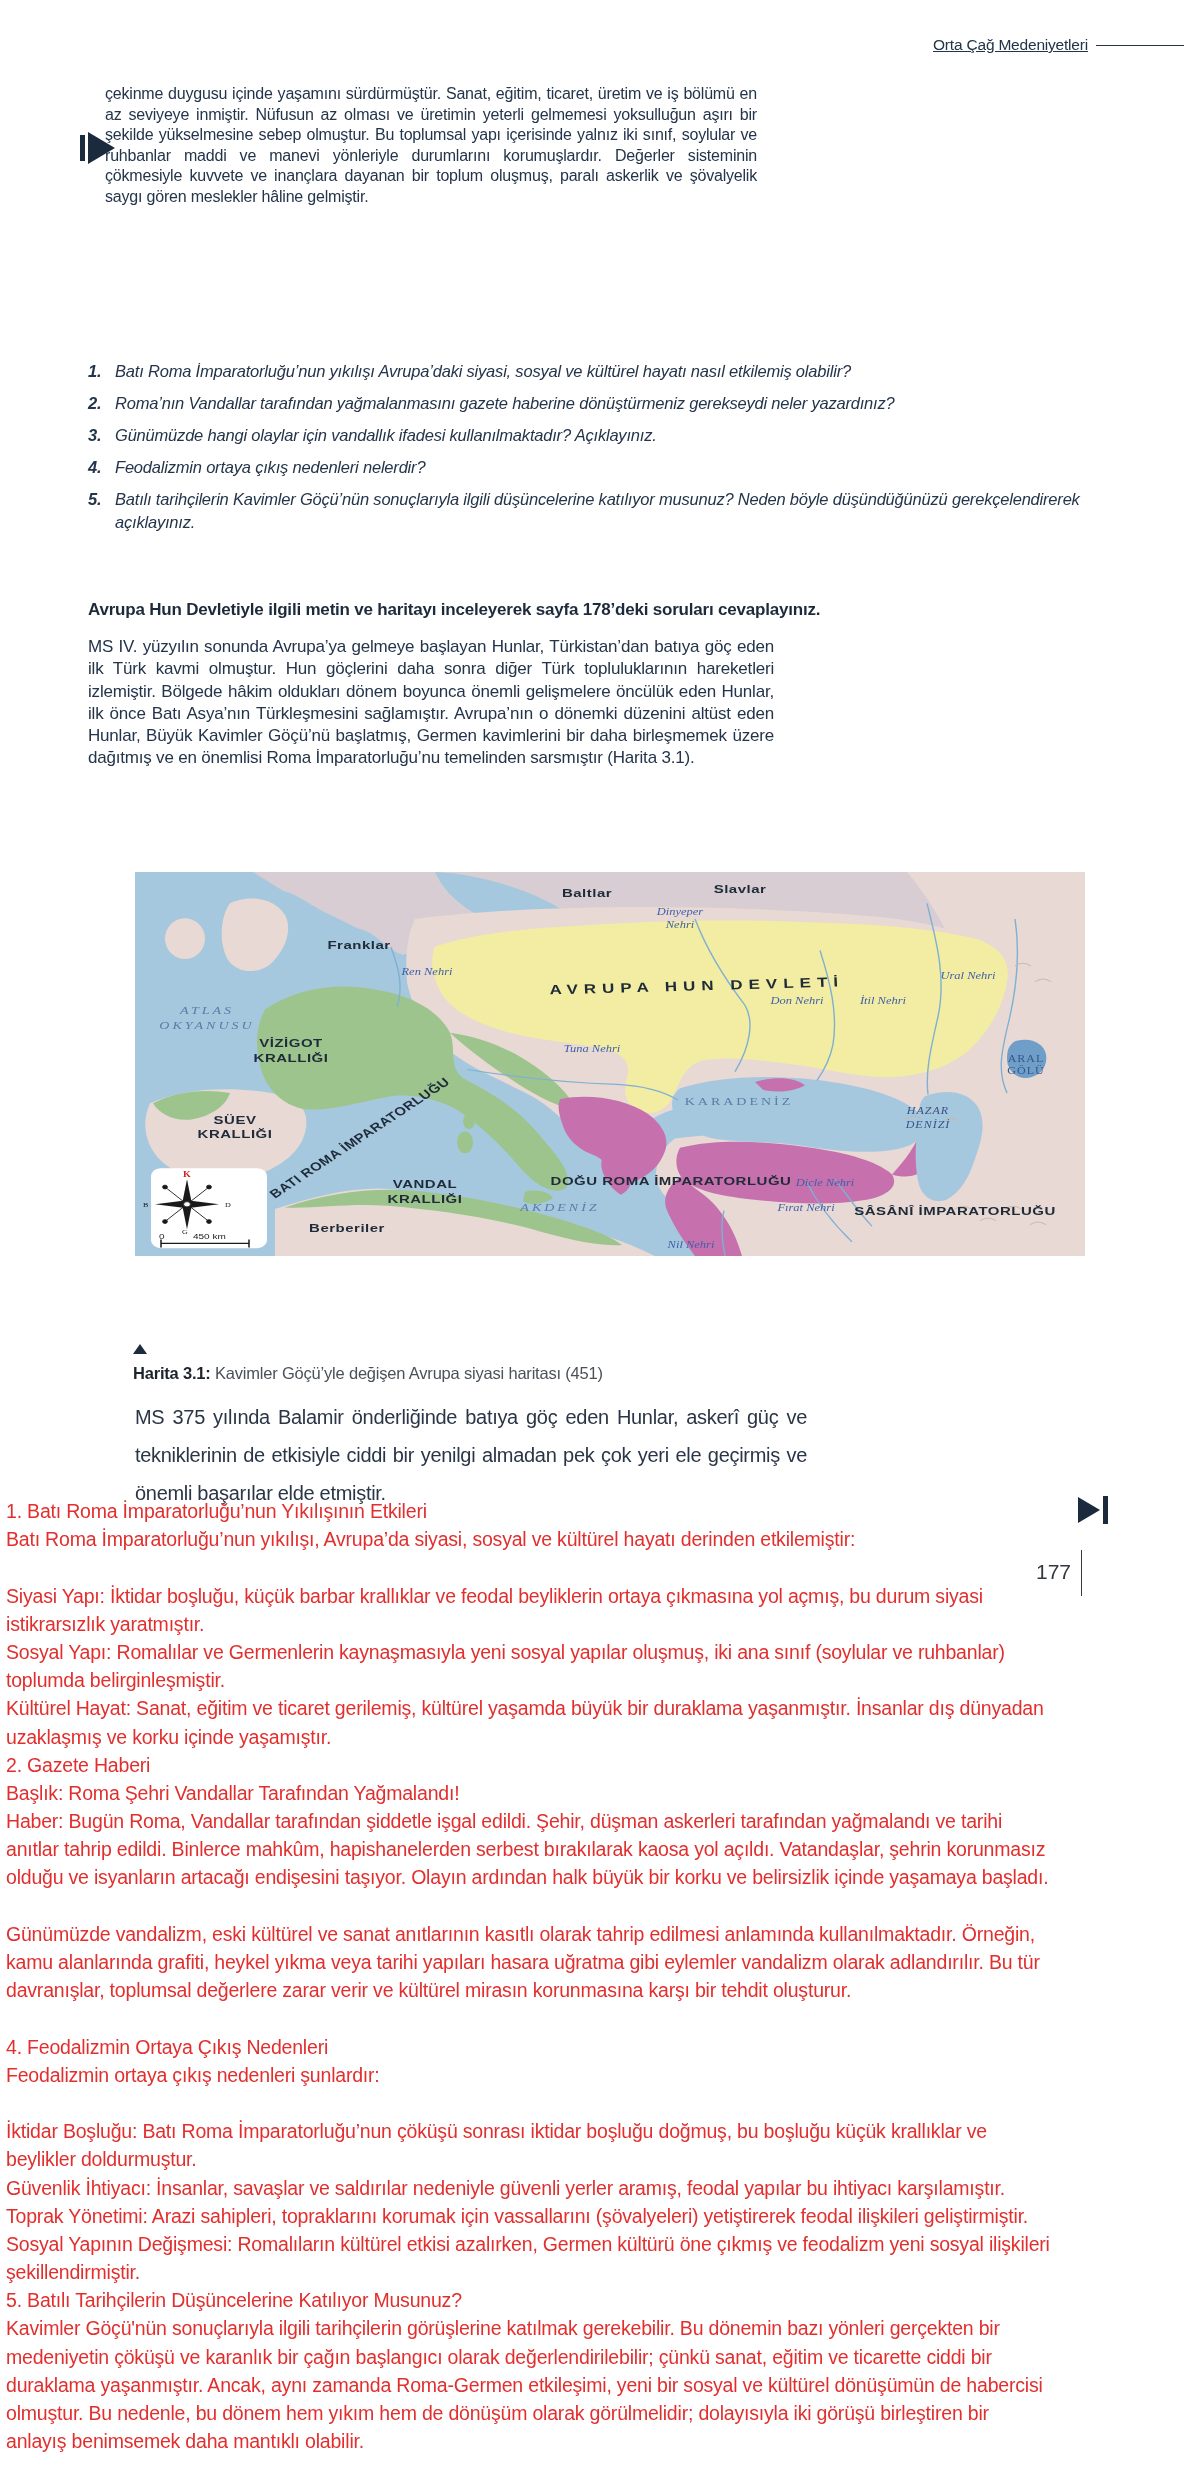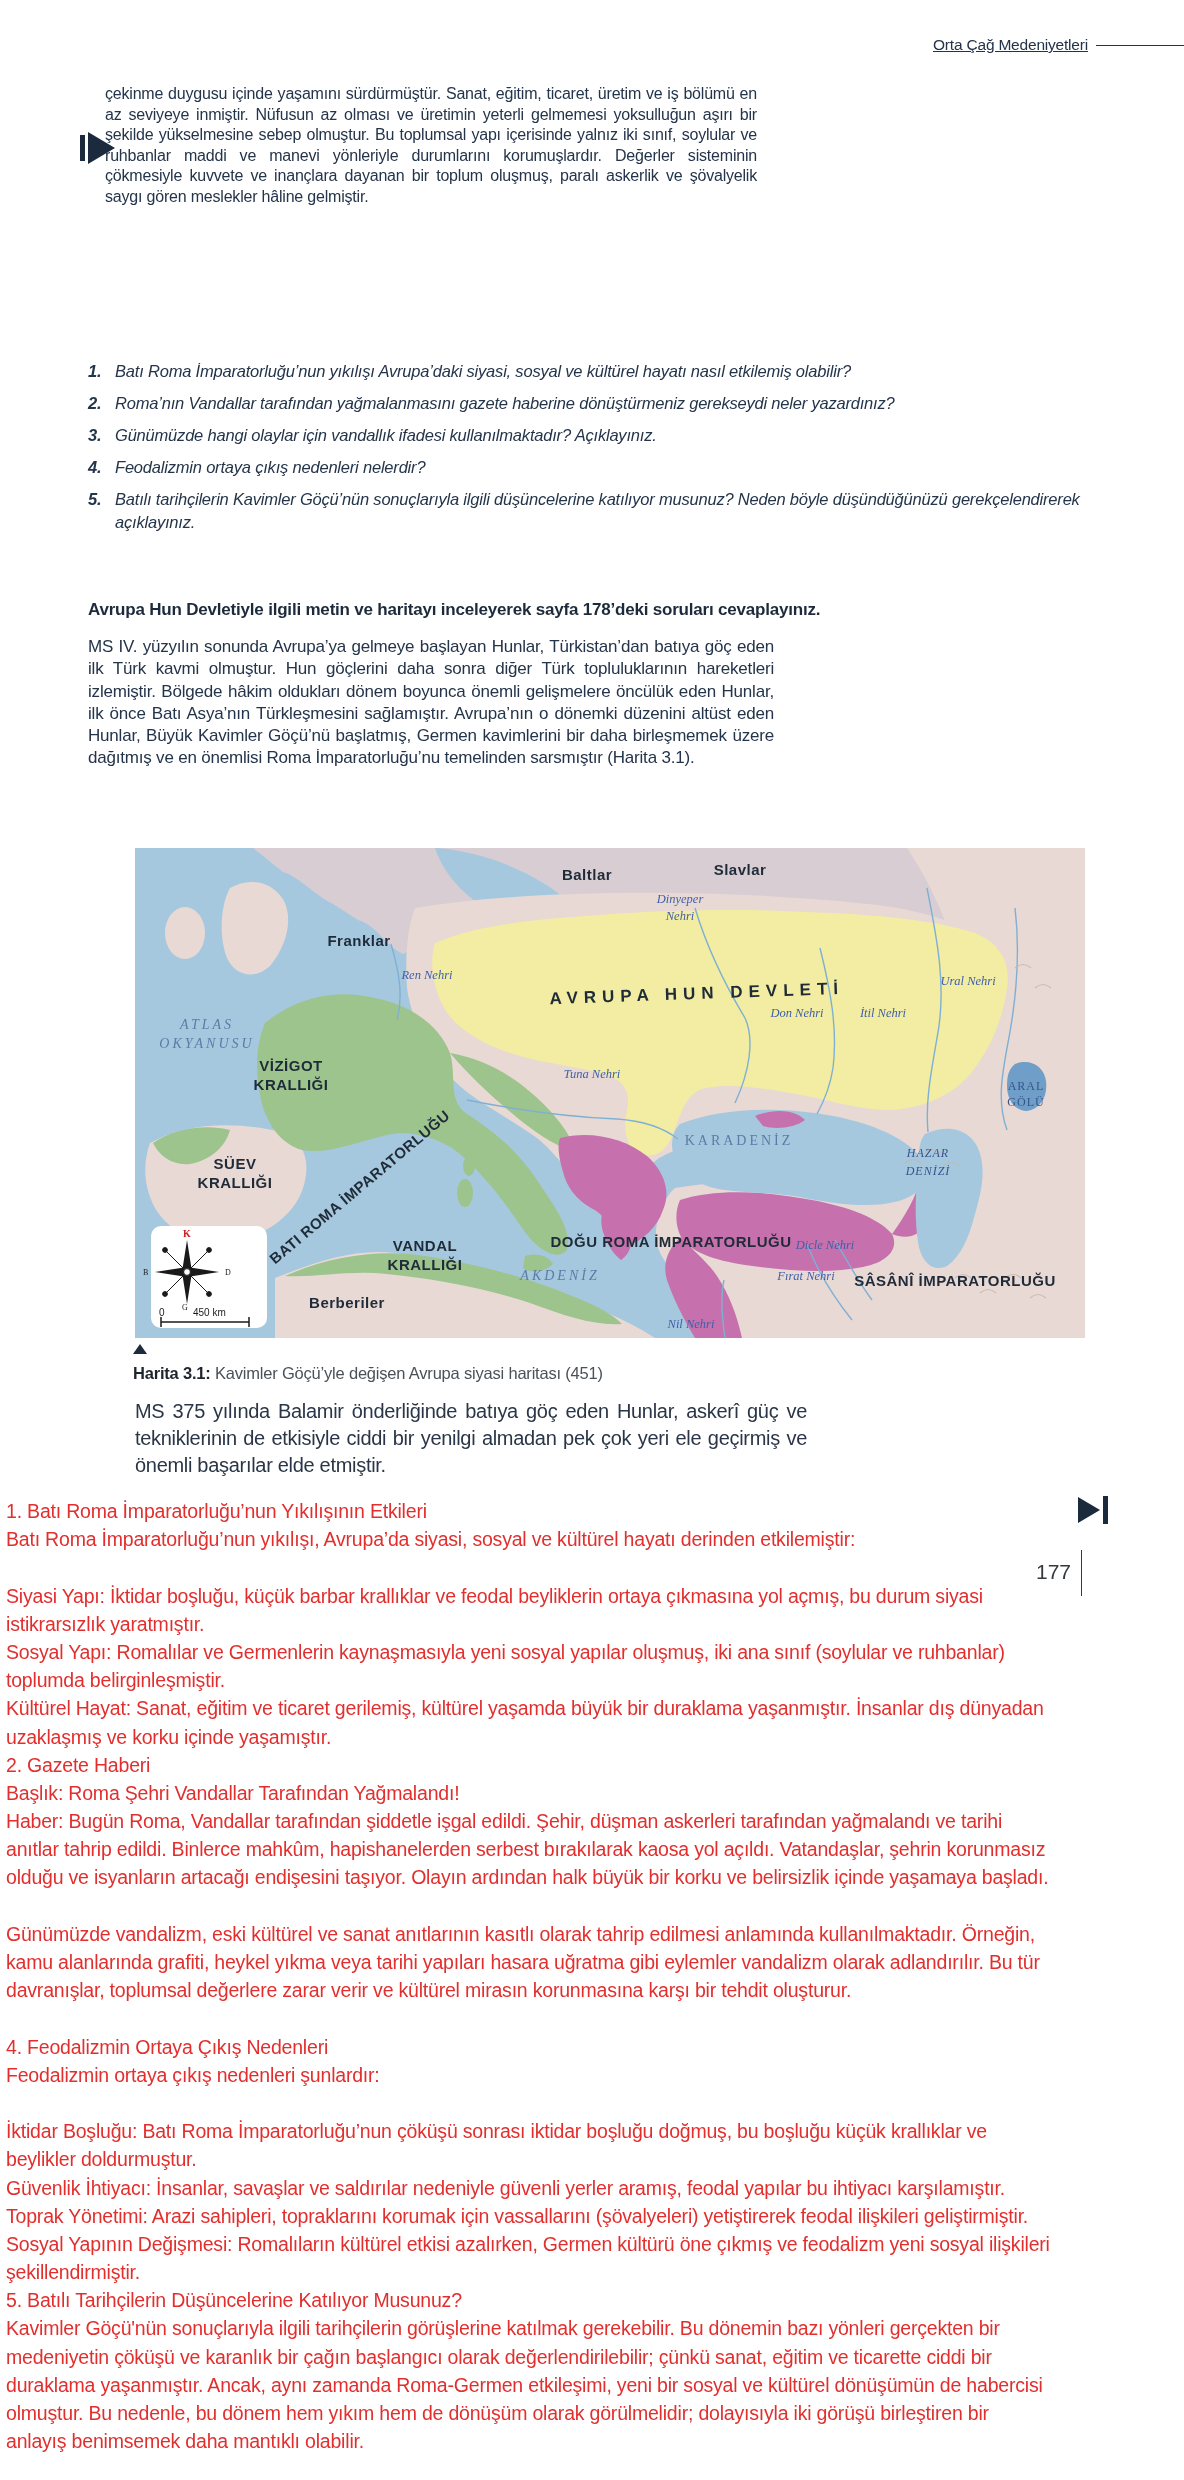--- a/index.html
+++ b/index.html
@@ -26,38 +26,38 @@
   .q-num{font-weight:bold;width:27px;flex:none;}
   .q-text{flex:1;}
 
   .instruction{position:absolute;left:88px;top:600px;width:1050px;font-size:17px;
                font-weight:bold;letter-spacing:-0.2px;color:#1d2a3c;}
 
   .p2{position:absolute;left:88px;top:636px;width:686px;font-size:17px;line-height:22.3px;
       text-align:justify;letter-spacing:-0.2px;color:#24344a;}
 
   
-  .map-wrap{position:absolute;left:135px;top:848px;width:950px;height:490px;}
+  .map-wrap{position:absolute;left:135px;top:872px;width:950px;height:384px;}
   .map-wrap svg{display:block;width:100%;height:100%;}
   .ml-dark{fill:#1f2b38;font-family:"Liberation Sans",sans-serif;font-weight:bold;
            font-size:15px;letter-spacing:0.5px;}
   .ml-dark-lg{fill:#1f2b38;font-family:"Liberation Sans",sans-serif;font-weight:bold;
            font-size:17px;letter-spacing:6px;}
   .ml-sea{fill:#5b7ca6;font-family:"Liberation Serif",serif;font-size:14px;letter-spacing:3px;}
   .ml-sea-sm{fill:#35548c;font-family:"Liberation Serif",serif;font-size:12px;letter-spacing:1px;}
   .ml-river{fill:#3f5fa8;font-family:"Liberation Serif",serif;font-style:italic;font-size:12.5px;}
   .ml-compass{fill:#1a1a1a;font-family:"Liberation Serif",serif;font-size:8px;}
 
   .caption-tri{position:absolute;left:133px;top:1344px;width:0;height:0;
                border-left:7px solid transparent;border-right:7px solid transparent;
                border-bottom:10px solid #1c2b3d;}
   .caption{position:absolute;left:133px;top:1364px;font-size:16.5px;letter-spacing:-0.2px;color:#4b5158;}
   .caption-label{font-weight:bold;color:#1e242c;}
 
-  .p3{position:absolute;left:135px;top:1398px;width:672px;font-size:20px;line-height:27px;
+  .p3{position:absolute;left:135px;top:1398px;width:672px;font-size:20px;line-height:38px;
       text-align:justify;letter-spacing:-0.3px;color:#2a3647;}
 
   
   .skip-icon{position:absolute;left:1078px;top:1496px;display:flex;align-items:center;gap:3px;}
   .skip-icon .tri{width:0;height:0;border-left:22px solid #1b2a3d;
                   border-top:13px solid transparent;border-bottom:13px solid transparent;}
   .skip-icon .bar{width:5px;height:28px;background:#1b2a3d;}
 
   .page-num{position:absolute;left:1036px;top:1560px;font-size:21px;color:#33393f;}
   .page-num-rule{position:absolute;left:1081px;top:1550px;height:46px;border-left:1.5px solid #3a3a3a;}

